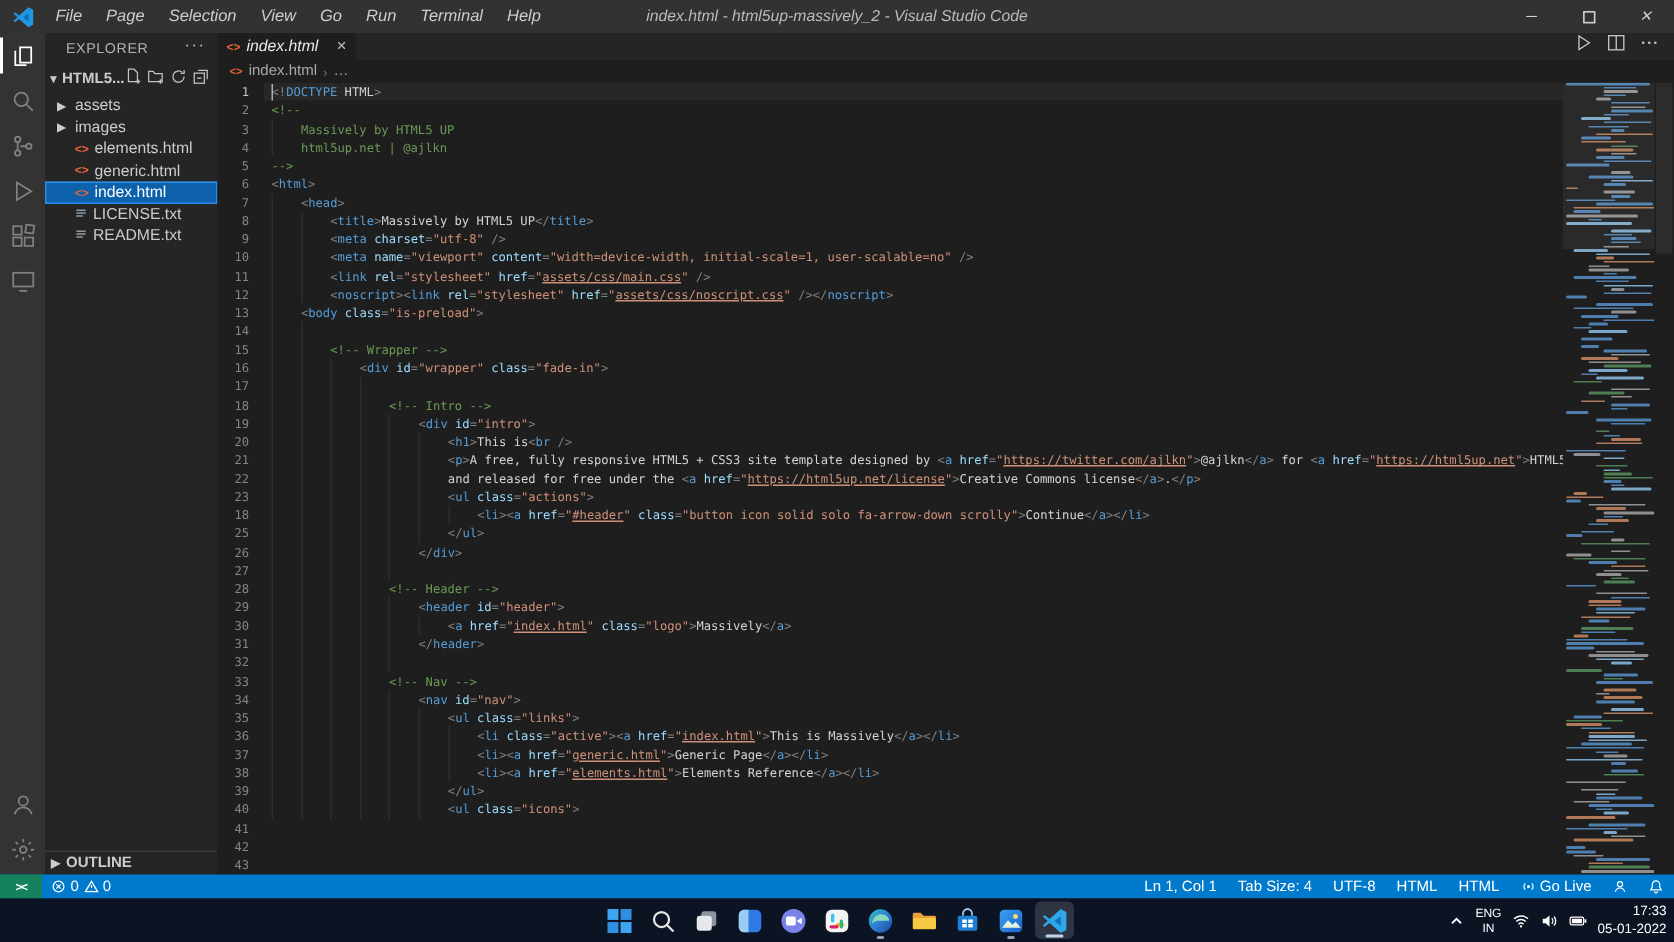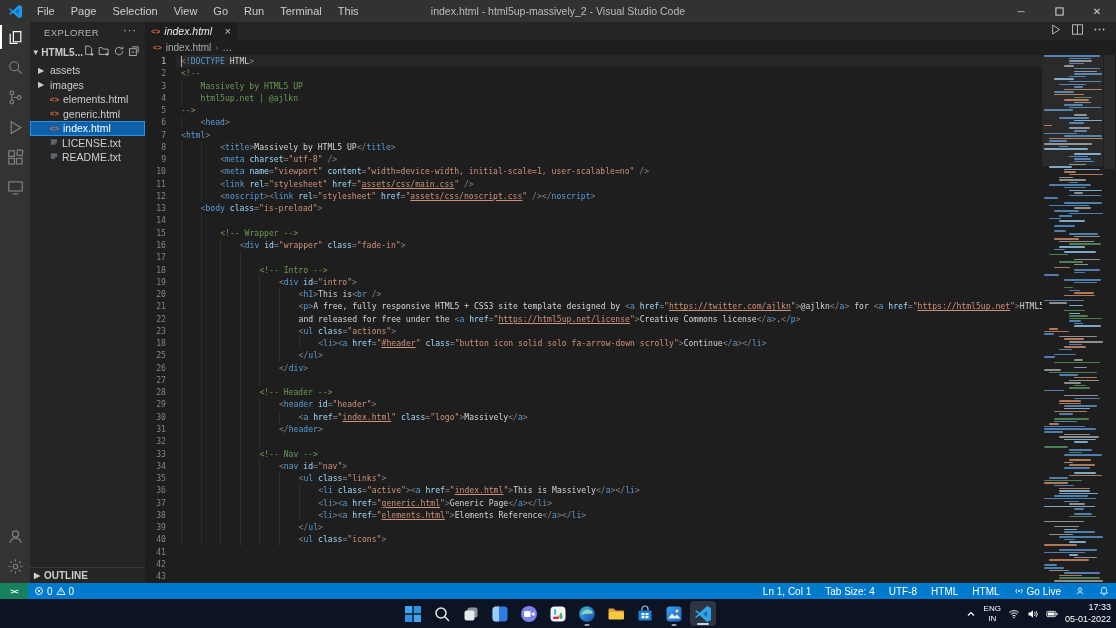--- a/index.html
+++ b/index.html
@@ -2,21 +2,21 @@
 <html><head>
 <meta charset="utf-8">
 <style>
   * { margin:0; padding:0; box-sizing:border-box; }
   html,body { background:#000; }
   .screen { position:relative; width:1116px; height:628px; overflow:hidden;
             font-family:"Liberation Sans", sans-serif; background:#1e1e1e; cursor:default; }
 
   
   .titlebar { position:absolute; top:0; left:0; right:0; height:22px; background:#323233;
-              display:flex; align-items:center; color:#cccccc; font-size:11px; }
+              display:flex; align-items:center; color:#cccccc; font-size:11px;font-style:italic; }
   .tb-logo { width:15px; height:15px; margin:0 6px 0 8px; flex:0 0 auto; }
   .menus { display:flex; height:100%; align-items:center; }
   .menu-item { padding:0 8px; line-height:22px; }
   .wtitle { position:absolute; left:0; right:0; text-align:center; font-size:10.5px; color:#bbbbbb; pointer-events:none; }
   .wcontrols { margin-left:auto; display:flex; height:100%; position:relative; z-index:2; }
   .wc { width:38px; height:22px; display:flex; align-items:center; justify-content:center; color:#cfcfcf; font-size:10px; }
 
   
   .main { position:absolute; top:22px; left:0; right:0; height:561px; display:flex; }
 
@@ -117,21 +117,21 @@
       <path fill="#0f6db3" d="M17.5 7.6L12.1 12l5.4 4.4z"></path>
     </svg>
     <div class="menus" id="menus">
         <span class="menu-item">File</span>
         <span class="menu-item">Page</span>
         <span class="menu-item">Selection</span>
         <span class="menu-item">View</span>
         <span class="menu-item">Go</span>
         <span class="menu-item">Run</span>
         <span class="menu-item">Terminal</span>
-        <span class="menu-item">This</span>
+        <span class="menu-item">Help</span>
       </div>
     <div class="wtitle">index.html - html5up-massively_2 - Visual Studio Code</div>
     <div class="wcontrols">
       <div class="wc">─</div>
       <div class="wc">
         <svg width="9" height="9" viewBox="0 0 10 10">
             <rect x="1" y="1" width="8" height="8" fill="none" stroke="#cfcfcf" stroke-width="1.2"></rect>
           </svg>
       </div>
       <div class="wc">✕</div>
@@ -339,22 +339,22 @@
             <div class="ln">41</div>
             <div class="ln">42</div>
             <div class="ln">43</div>
           </div>
         <div class="codelines" id="codelines">
             <div class="cl cur"><span class="tk-p">&lt;!</span><span class="tk-t">DOCTYPE</span><span class="tk-x"> HTML</span><span class="tk-p">&gt;</span><span class="caret"></span></div>
             <div class="cl"><span class="tk-c">&lt;!--</span></div>
             <div class="cl"><span class="tb-ind"></span><span class="tk-c">Massively by HTML5 UP</span></div>
             <div class="cl"><span class="tb-ind"></span><span class="tk-c">html5up.net | @ajlkn</span></div>
             <div class="cl"><span class="tk-c">--&gt;</span></div>
+            <div class="cl"><span class="tk-p">&lt;</span><span class="tk-t">html</span><span class="tk-p">&gt;</span></div>
             <div class="cl"><span class="tb-ind"></span><span class="tk-p">&lt;</span><span class="tk-t">head</span><span class="tk-p">&gt;</span></div>
-            <div class="cl"><span class="tk-p">&lt;</span><span class="tk-t">html</span><span class="tk-p">&gt;</span></div>
             <div class="cl"><span class="tb-ind"></span><span class="tb-ind"></span><span class="tk-p">&lt;</span><span class="tk-t">title</span><span class="tk-p">&gt;</span><span class="tk-x">Massively by HTML5 UP</span><span class="tk-p">&lt;/</span><span class="tk-t">title</span><span class="tk-p">&gt;</span></div>
             <div class="cl"><span class="tb-ind"></span><span class="tb-ind"></span><span class="tk-p">&lt;</span><span class="tk-t">meta</span><span class="tk-x"> </span><span class="tk-a">charset</span><span class="tk-p">=</span><span class="tk-s">"utf-8"</span><span class="tk-x"> </span><span class="tk-p">/&gt;</span></div>
             <div class="cl"><span class="tb-ind"></span><span class="tb-ind"></span><span class="tk-p">&lt;</span><span class="tk-t">meta</span><span class="tk-x"> </span><span class="tk-a">name</span><span class="tk-p">=</span><span class="tk-s">"viewport"</span><span class="tk-x"> </span><span class="tk-a">content</span><span class="tk-p">=</span><span class="tk-s">"width=device-width, initial-scale=1, user-scalable=no"</span><span class="tk-x"> </span><span class="tk-p">/&gt;</span></div>
             <div class="cl"><span class="tb-ind"></span><span class="tb-ind"></span><span class="tk-p">&lt;</span><span class="tk-t">link</span><span class="tk-x"> </span><span class="tk-a">rel</span><span class="tk-p">=</span><span class="tk-s">"stylesheet"</span><span class="tk-x"> </span><span class="tk-a">href</span><span class="tk-p">=</span><span class="tk-s">"</span><span class="tk-u">assets/css/main.css</span><span class="tk-s">"</span><span class="tk-x"> </span><span class="tk-p">/&gt;</span></div>
             <div class="cl"><span class="tb-ind"></span><span class="tb-ind"></span><span class="tk-p">&lt;</span><span class="tk-t">noscript</span><span class="tk-p">&gt;&lt;</span><span class="tk-t">link</span><span class="tk-x"> </span><span class="tk-a">rel</span><span class="tk-p">=</span><span class="tk-s">"stylesheet"</span><span class="tk-x"> </span><span class="tk-a">href</span><span class="tk-p">=</span><span class="tk-s">"</span><span class="tk-u">assets/css/noscript.css</span><span class="tk-s">"</span><span class="tk-x"> </span><span class="tk-p">/&gt;&lt;/</span><span class="tk-t">noscript</span><span class="tk-p">&gt;</span></div>
             <div class="cl"><span class="tb-ind"></span><span class="tk-p">&lt;</span><span class="tk-t">body</span><span class="tk-x"> </span><span class="tk-a">class</span><span class="tk-p">=</span><span class="tk-s">"is-preload"</span><span class="tk-p">&gt;</span></div>
             <div class="cl"><span class="tb-ind"></span><span class="tb-ind"></span></div>
             <div class="cl"><span class="tb-ind"></span><span class="tb-ind"></span><span class="tk-c">&lt;!-- Wrapper --&gt;</span></div>
             <div class="cl"><span class="tb-ind"></span><span class="tb-ind"></span><span class="tb-ind"></span><span class="tk-p">&lt;</span><span class="tk-t">div</span><span class="tk-x"> </span><span class="tk-a">id</span><span class="tk-p">=</span><span class="tk-s">"wrapper"</span><span class="tk-x"> </span><span class="tk-a">class</span><span class="tk-p">=</span><span class="tk-s">"fade-in"</span><span class="tk-p">&gt;</span></div>
             <div class="cl"><span class="tb-ind"></span><span class="tb-ind"></span><span class="tb-ind"></span><span class="tb-ind"></span></div>

